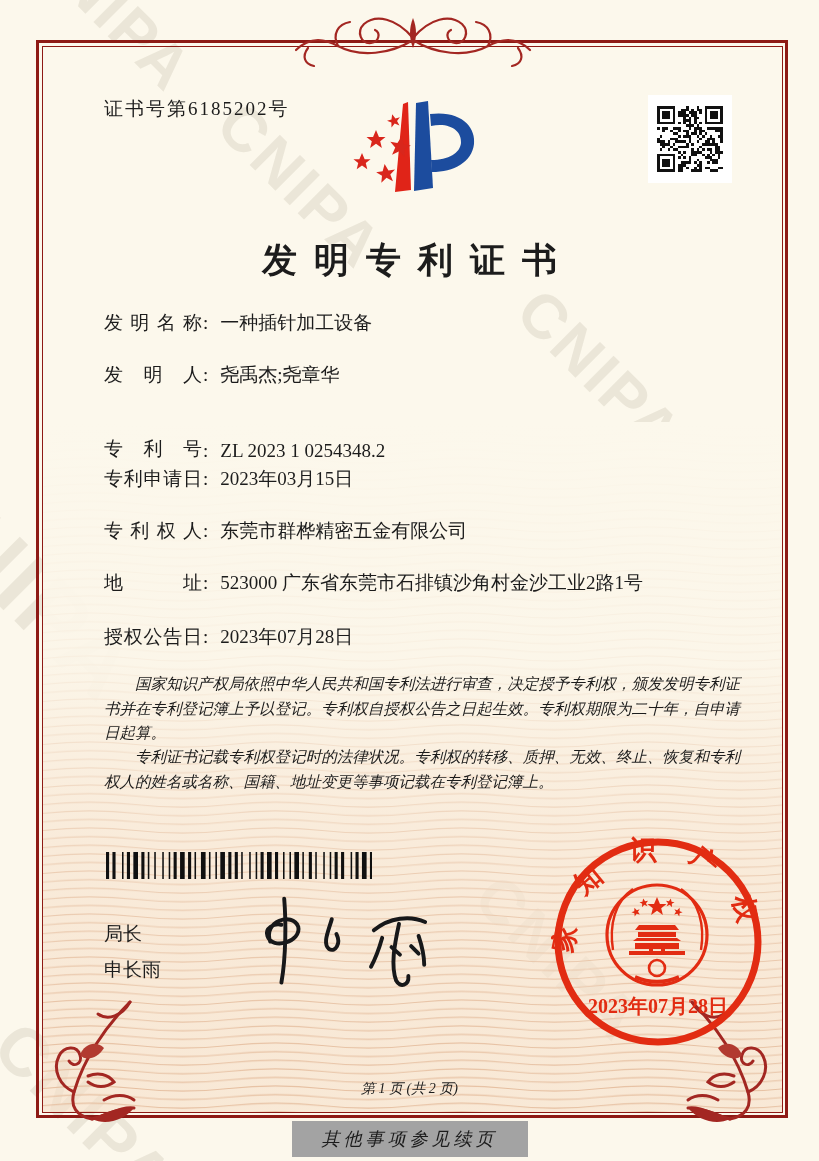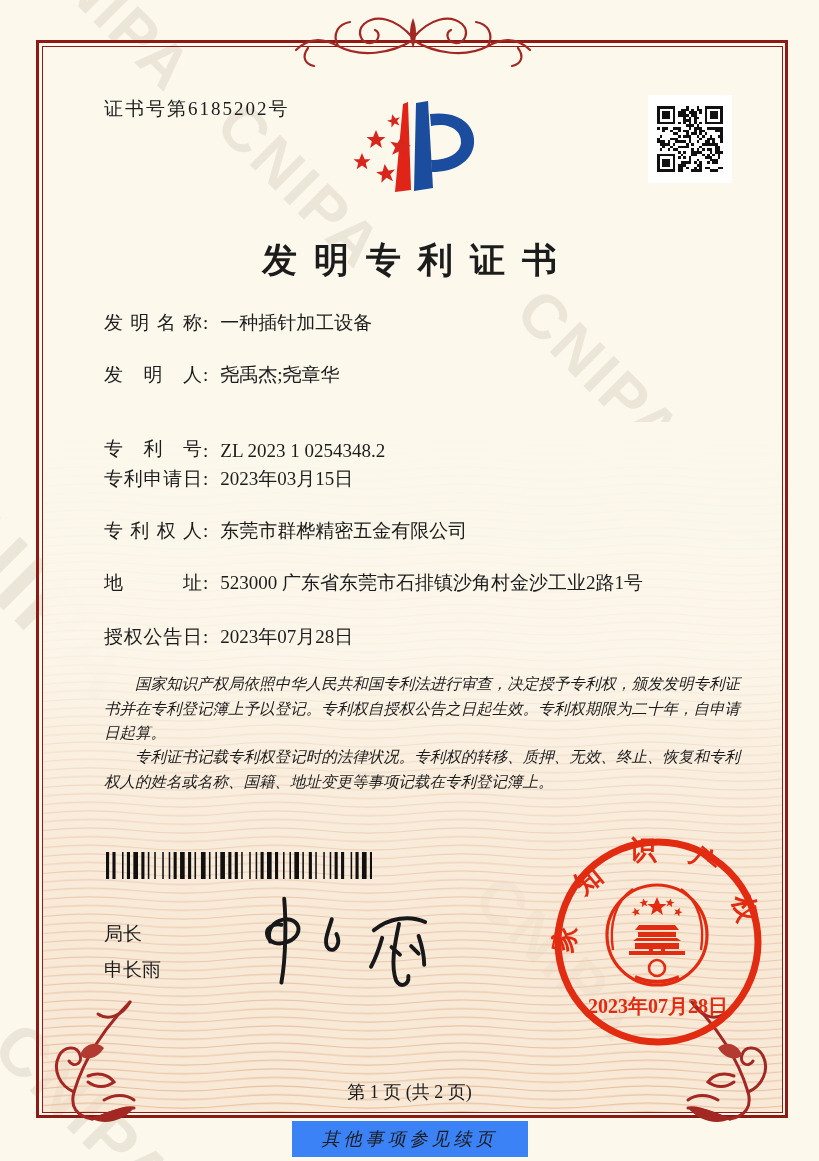--- a/index.html
+++ b/index.html
@@ -41,24 +41,24 @@
   .barcode { position:absolute; left:106px; top:852px; }
 
   .sig-title { position:absolute; left:104px; top:921px; font-size:19px;
                font-family:"Liberation Sans","DejaVu Sans",sans-serif; }
   .sig-name  { position:absolute; left:104px; top:957px; font-size:19px;
                font-family:Liberation Mono, monospace; }
   .signature { position:absolute; left:246px; top:893px; }
 
   .seal { position:absolute; left:551px; top:835px; }
 
-  .page-info { position:absolute; left:0; width:100%; top:1080px; text-align:center; font-size:18px; }
+  .page-info { position:absolute; left:0; width:100%; top:1080px; text-align:center; font-size:14px;font-style:italic; }
 
   .footer-note { position:absolute; left:0; width:100%; top:1121px; text-align:center; }
-  .footer-note span { display:inline-block; background:#3b82f6; padding:6px 30px;
+  .footer-note span { display:inline-block; background:#a3a3a3; padding:6px 30px;
                       font-size:18px; font-style:italic; letter-spacing:4px; }
 
   .ornament { position:absolute; }
 </style>
 </head>
 <body>
 
 <div class="page">
 
   <span class="wm" style="left:300px; top:185px; font-size:62px;">CNIPA</span>

